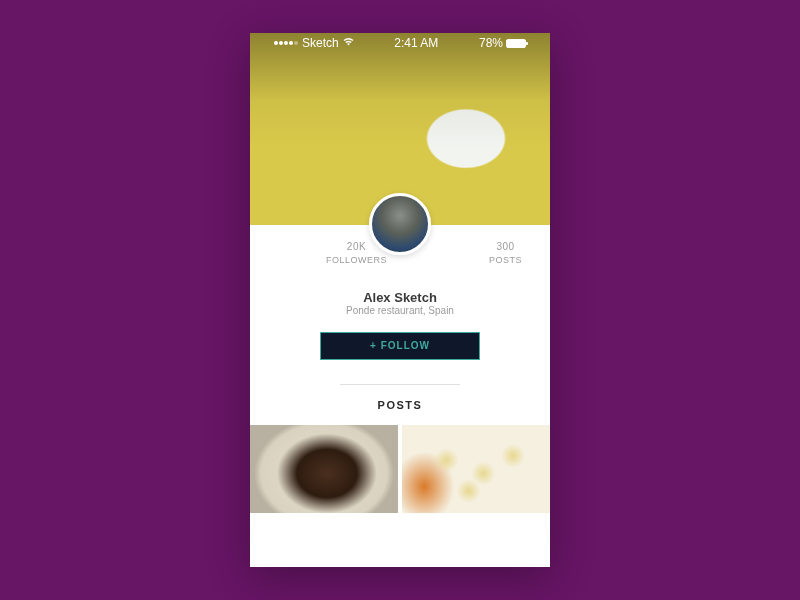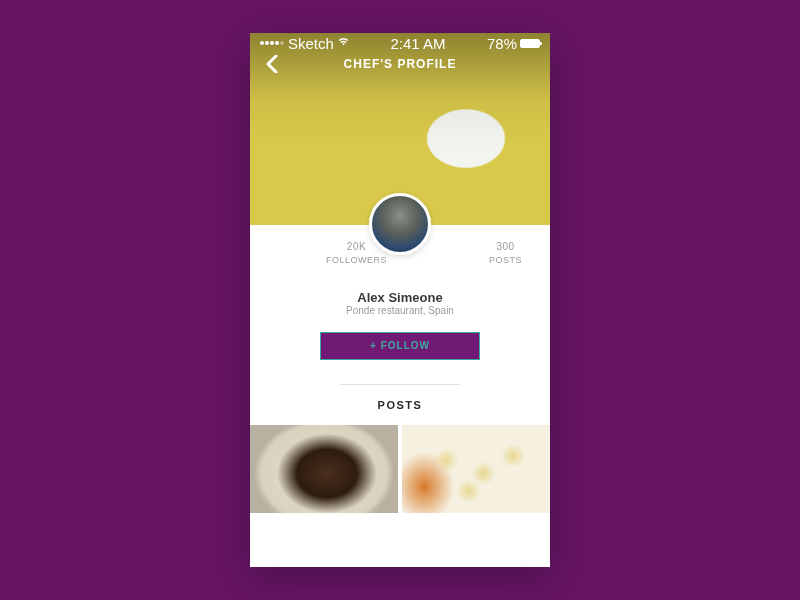--- a/index.html
+++ b/index.html
@@ -42,23 +42,23 @@
     inset: 0;
     background: linear-gradient(180deg, rgba(0,0,0,0.35) 0%, rgba(0,0,0,0.05) 35%, transparent 60%);
   }
   .status-bar {
     position: absolute;
     top: 0; left: 0; right: 0;
     height: 20px;
     display: flex;
     align-items: center;
     justify-content: space-between;
-    padding: 0 10px;
+    padding: 0 24px;
     color: #fff;
-    font-size: 15px;
+    font-size: 12px;
     font-weight: 500;
     z-index: 5;
   }
   .status-left { display: flex; align-items: center; gap: 4px; }
   .dots { display: flex; gap: 1px; }
   .dots span { width: 4px; height: 4px; border-radius: 50%; background: #fff; }
   .dots span.dim { background: rgba(255,255,255,0.4); }
   .wifi { font-size: 9px; }
   .status-right { display: flex; align-items: center; gap: 3px; }
   .battery {
@@ -135,21 +135,21 @@
     font-size: 10px;
     color: #9b9b9b;
     margin-top: 0;
   }
   .follow-btn {
     margin: 16px auto 0;
     width: 160px;
     height: 28px;
     border: 1px solid #3fa9a0;
     color: #3fa9a0;
-    background: #701a75;
+    background: #0f172a;
     font-size: 10px;
     font-weight: 600;
     letter-spacing: 1px;
     cursor: pointer;
     display: flex;
     align-items: center;
     justify-content: center;
   }
   .divider {
     width: 120px;
@@ -212,45 +212,37 @@
             </svg>
         </span>
       </div>
       <span>2:41 AM</span>
       <div class="status-right">
         <span>78%</span>
         <span class="battery"></span>
       </div>
     </div>
 
-    <div class="nav">
-      <div class="back">
-        <svg viewBox="0 0 12 18">
-          <path d="M10 1 L2 9 L10 17" stroke="#fff" stroke-width="3" fill="none" stroke-linecap="round" stroke-linejoin="round"></path>
-        </svg>
-      </div>
-      <div class="nav-title">CHEF'S PROFILE</div>
-    </div>
   </div>
 
   <div class="avatar"></div>
 
   <div class="stats">
     <div class="stat">
       <div class="num">20K</div>
       <div>FOLLOWERS</div>
     </div>
     <div class="stat">
       <div class="num">300</div>
       <div>POSTS</div>
     </div>
   </div>
 
   <div class="name-block">
-    <div class="name">Alex Simeone</div>
+    <div class="name">Alex Sketch</div>
     <div class="subtitle">Ponde restaurant, Spain</div>
   </div>
 
   <button class="follow-btn">
     <span>+ FOLLOW</span>
   </button>
 
   <div class="divider"></div>
 
   <div class="section-title">POSTS</div>

